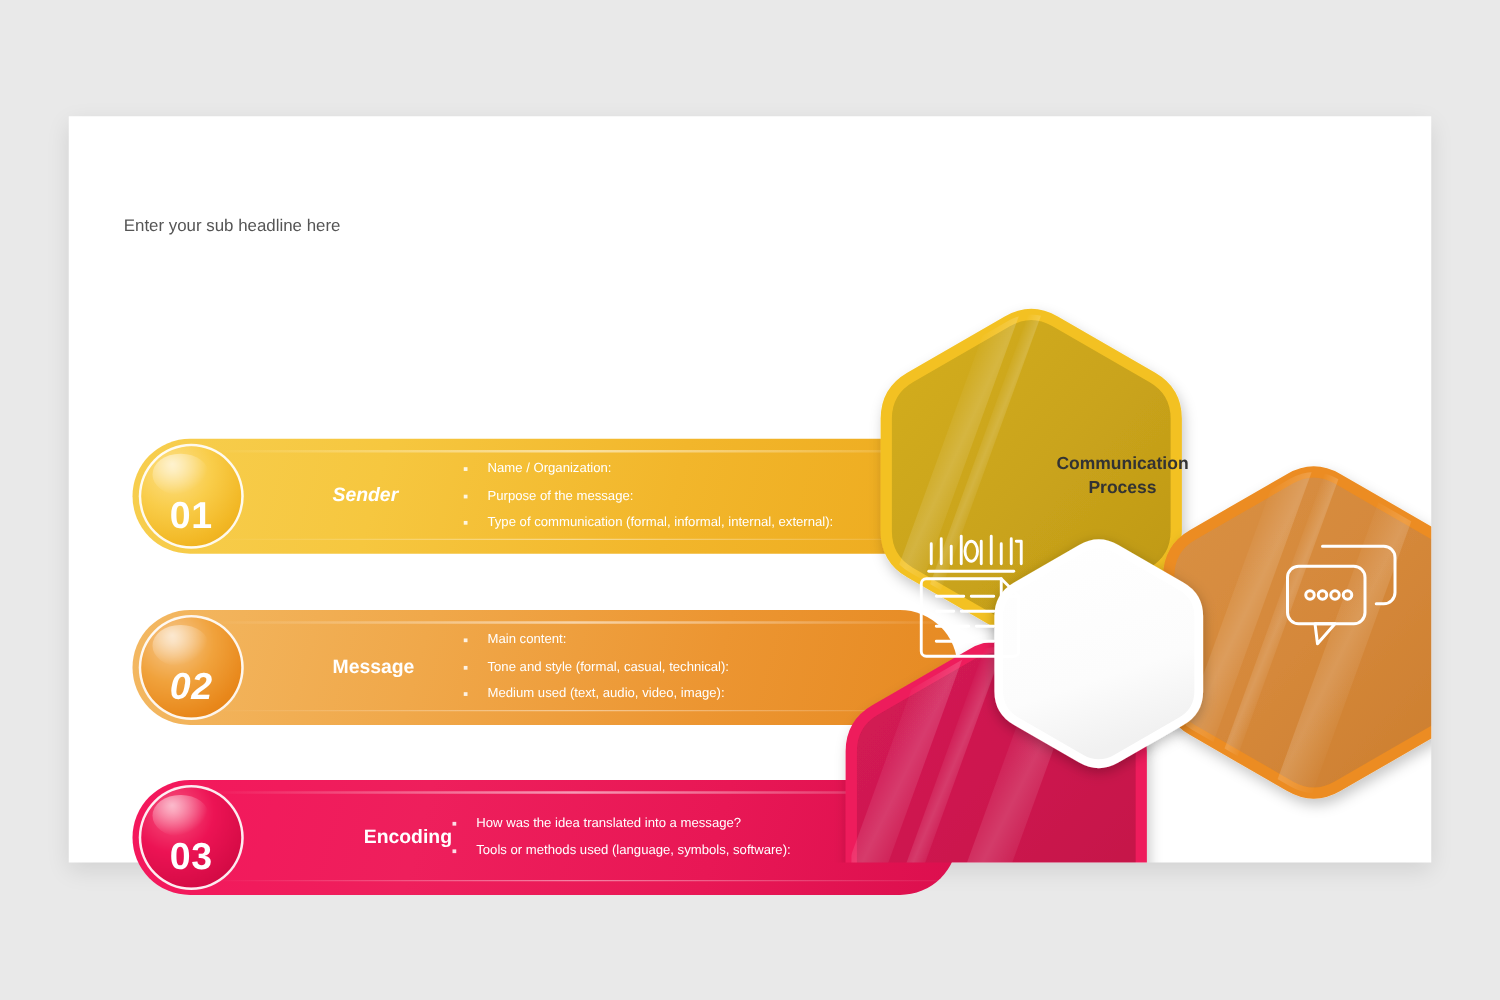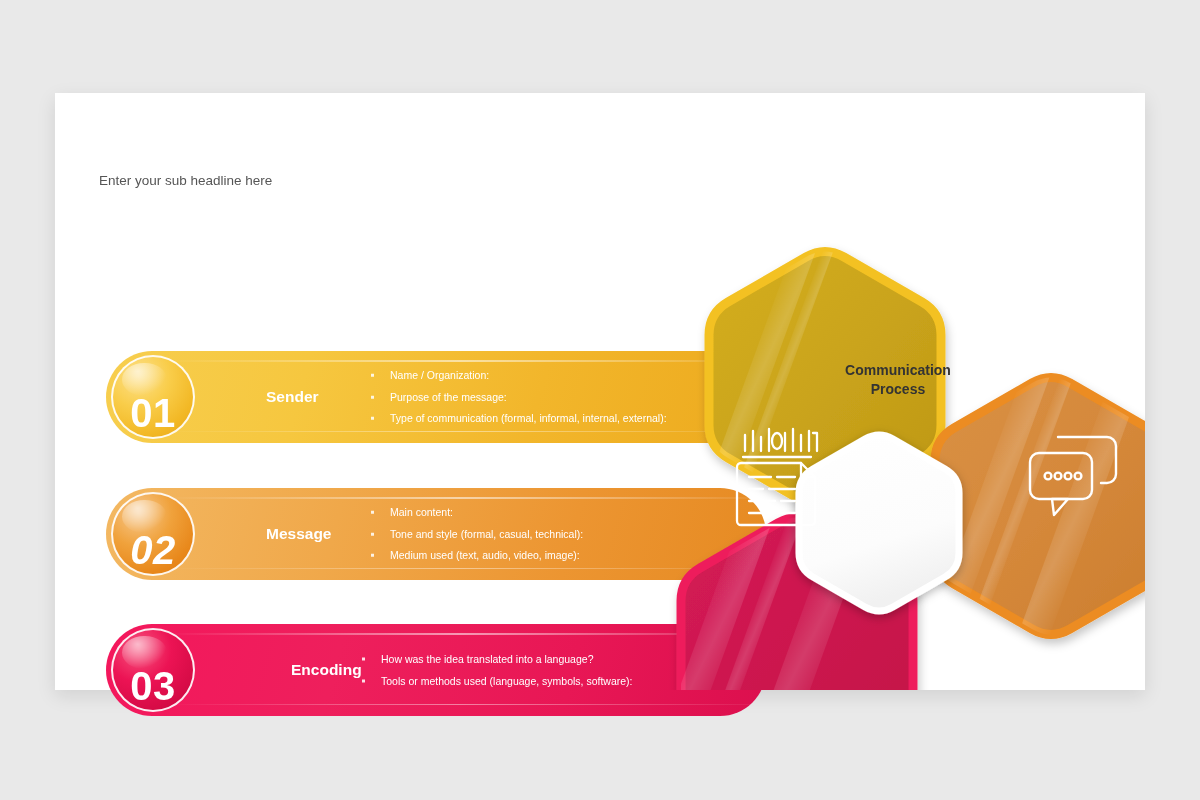--- a/index.html
+++ b/index.html
@@ -49,21 +49,21 @@
     border:2px solid rgba(255,255,255,.92);
     display:flex;align-items:center;justify-content:center;
     box-sizing:border-box;
   }
   .num-circle .gloss{
     position:absolute;left:11%;top:7%;width:56%;height:42%;border-radius:50%;
     background:radial-gradient(ellipse at 35% 25%,rgba(255,255,255,.62),rgba(255,255,255,0) 70%);
     pointer-events:none;
   }
   .num-txt{
-    font-size:40px;font-weight:bold;color:#fff;letter-spacing:0.5px;
+    font-size:30px;font-weight:bold;color:#fff;letter-spacing:0.5px;
     position:relative;z-index:2;margin-top:32px;
   }
   .c1{background:radial-gradient(circle at 32% 24%,#fde08a 0%,#f9cd4a 38%,#f2b825 72%,#e8a414 100%);}
   .c2{background:radial-gradient(circle at 32% 24%,#f7c98f 0%,#f0a23c 40%,#e8871a 75%,#dd7a10 100%);font-style:italic;}
   .c3{background:radial-gradient(circle at 32% 24%,#f7557f 0%,#ec1354 40%,#d60b46 75%,#c4063d 100%);}
 
   .bar-label{
     position:absolute;font-size:15.5px;font-weight:bold;color:#ffffff;
     top:50%;transform:translateY(-50%);white-space:nowrap;
   }
@@ -96,21 +96,21 @@
 
   <div id="subtitle">Enter your sub headline here</div>
 
   <div class="bar bar-1">
     <div class="sheen-top"></div>
     <div class="sheen-bot"></div>
     <div class="num-circle c1">
       <div class="gloss"></div>
       <span class="num-txt">01</span>
     </div>
-    <div class="bar-label" style="left:160px;">Sender</div>
+    <div class="bar-label" style="left:160px;font-style:italic;">Sender</div>
     <ul class="bullets" style="left:265px;">
       <li>Name / Organization:</li>
       <li>Purpose of the message:</li>
       <li>Type of communication (formal, informal, internal, external):</li>
     </ul>
   </div>
 
   <div class="bar bar-2">
     <div class="sheen-top"></div>
     <div class="sheen-bot"></div>
@@ -128,21 +128,21 @@
 
   <div class="bar bar-3">
     <div class="sheen-top"></div>
     <div class="sheen-bot"></div>
     <div class="num-circle c3">
       <div class="gloss"></div>
       <span class="num-txt">03</span>
     </div>
     <div class="bar-label" style="left:160px;margin-left:25px;">Encoding</div>
     <ul class="bullets" style="left:256px;">
-      <li>How was the idea translated into a language?</li>
+      <li>How was the idea translated into a message?</li>
       <li>Tools or methods used (language, symbols, software):</li>
     </ul>
   </div>
 
   <div id="hexwrap">
     <svg width="1090" height="597" viewBox="0 0 1090 597">
       <defs>
         <linearGradient id="gYellow" x1="0" y1="0" x2="1" y2="1">
           <stop offset="0%" stop-color="#d4ae1f"></stop>
           <stop offset="50%" stop-color="#caa41b"></stop>

